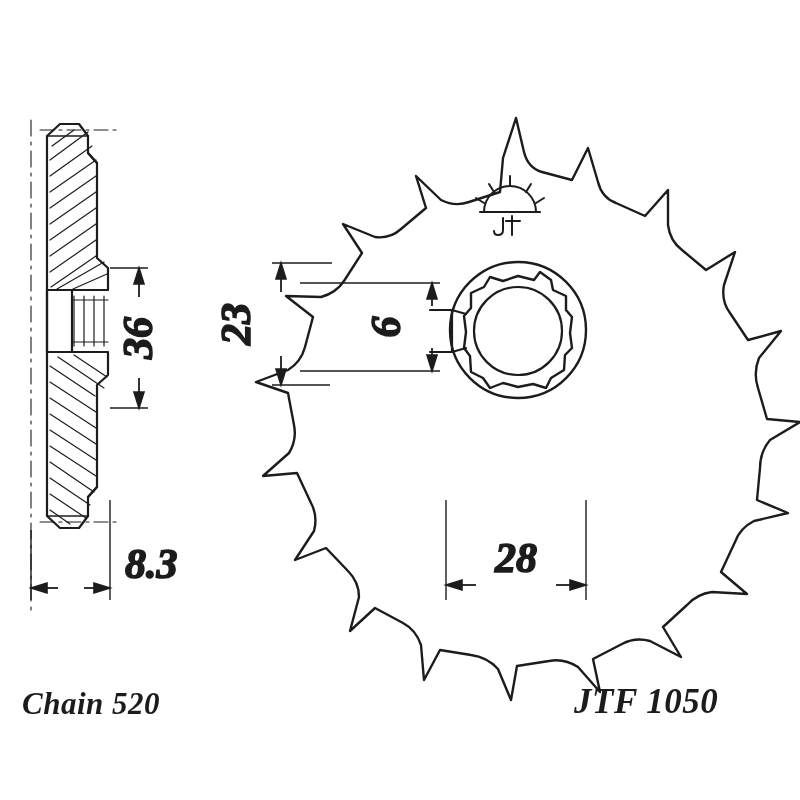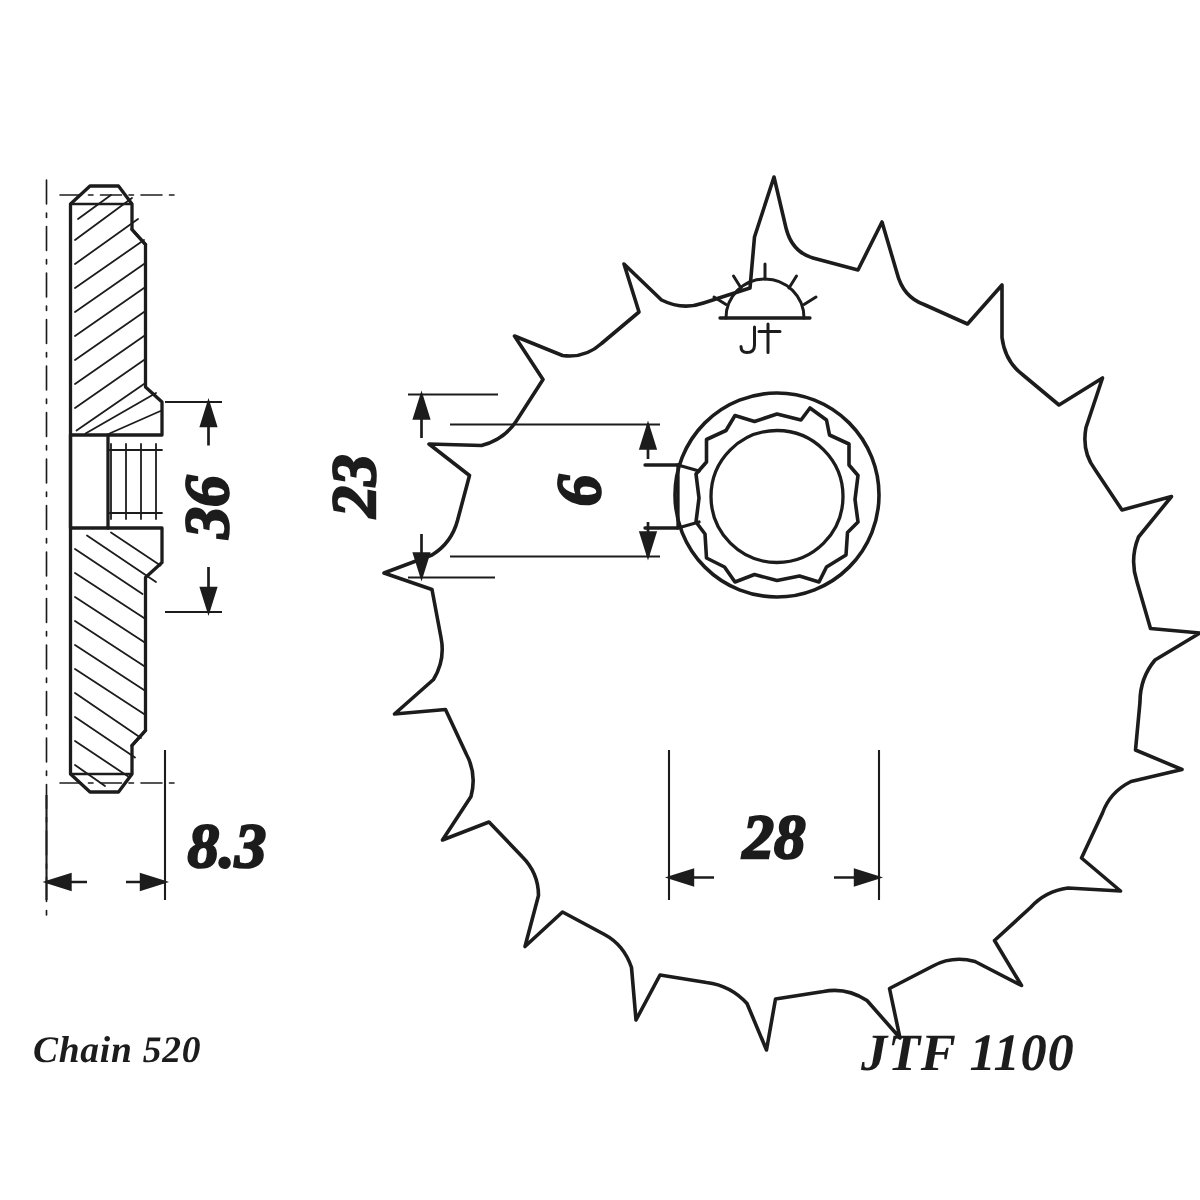--- a/index.html
+++ b/index.html
@@ -32,21 +32,21 @@
     font-family: "Liberation Serif", serif;
     font-weight: bold;
     font-style: italic;
     color: #1c1c1c;
     white-space: nowrap;
     line-height: 1;
   }
   #chain-label {
     left: 22px;
     top: 688px;
-    font-size: 25px;
+    font-size: 31px;
     letter-spacing: 0.5px;
   }
   #part-number-label {
     left: 574px;
     top: 684px;
     font-size: 35px;
     letter-spacing: 0.5px;
   }
   .dim-text {
     font-family: "Liberation Serif", serif;
@@ -312,15 +312,15 @@
       <line x1="556" y1="585" x2="586" y2="585" stroke-width="1.8"></line>
       <path d="M 446 585 L 462 580 L 462 590 Z"></path>
       <path d="M 586 585 L 570 580 L 570 590 Z"></path>
       <text class="dim-text" x="516" y="572" font-size="42" text-anchor="middle">28</text>
     </g>
 
   </svg>
 
   <div class="label-text" id="chain-label">Chain 520</div>
 
-  <div class="label-text" id="part-number-label">JTF 1100</div>
+  <div class="label-text" id="part-number-label">JTF 1050</div>
 
 </div>
 
 </body></html>

